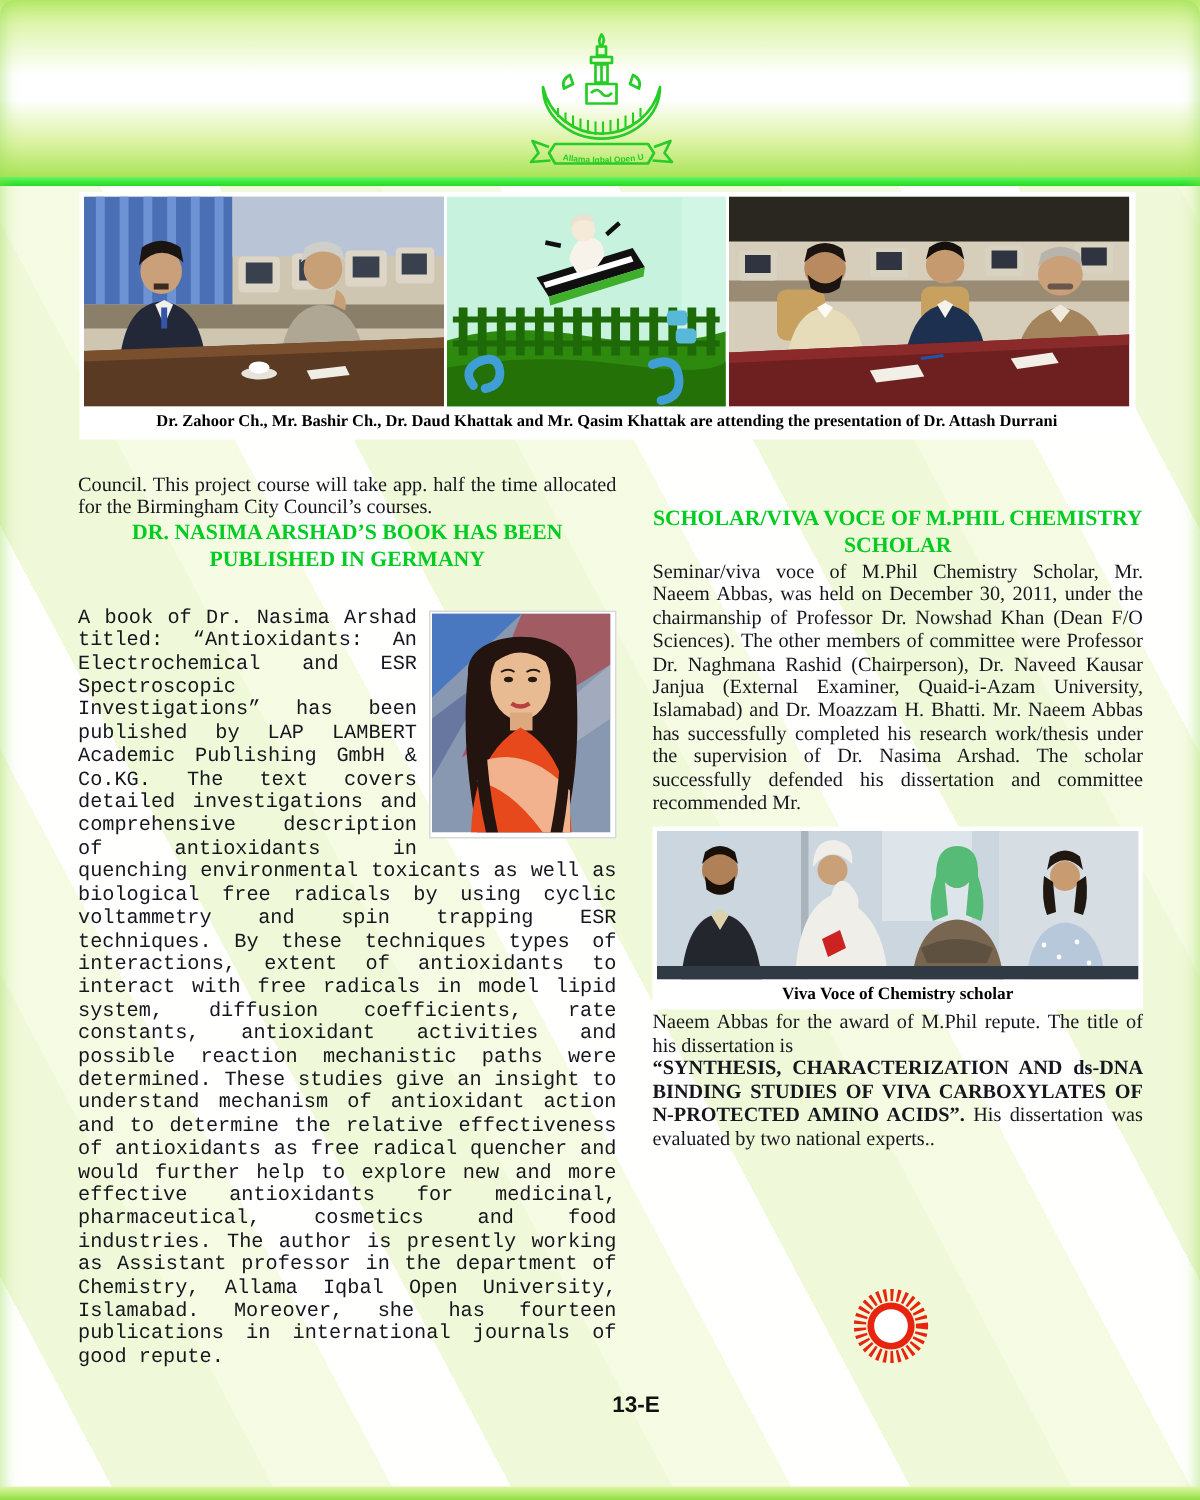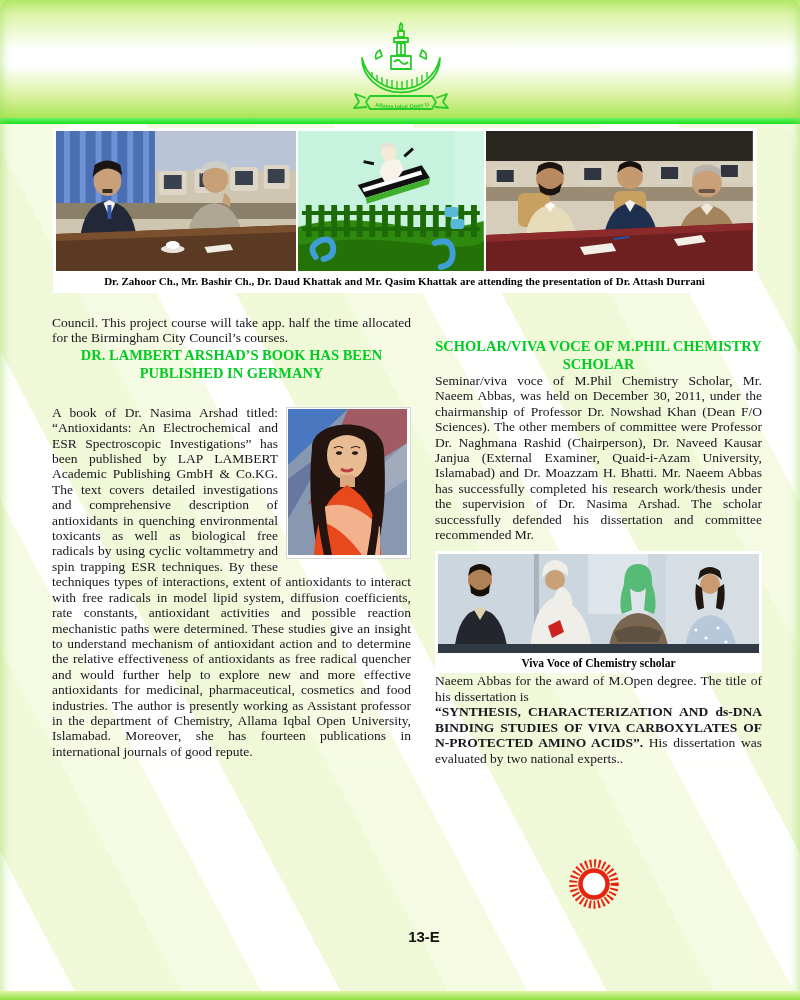--- a/index.html
+++ b/index.html
@@ -33,21 +33,21 @@
   .photo-row svg{display:block; height:140px;}
   .strip-caption{height:20px; display:flex; align-items:center; justify-content:center;
     font-weight:bold; font-size:11px; color:#000;}
   
   .col{position:absolute; text-align:justify; font-size:13.5px; line-height:15.4px;margin-top:12px;}
   .col-left{left:52px; top:303px; width:359px;}
   .col-right{left:435px; top:325px; width:327px;}
   h2.green{color:#00cc22; font-size:14.5px; line-height:18px; text-align:center;
     font-weight:bold; margin:0;}
   .lc-heading{margin-top:33px;}
-  .lc-body{margin-top:23px;}
+  .lc-body{margin-top:23px;font-family:Liberation Mono, monospace;}
   .rc-body1{margin-top:38px;}
   .portrait-float{float:right; width:121px; height:148px; margin:2px 0 3px 8px;
     background:#fff; padding:1px; border:1px solid #d8d8d8;}
   .portrait-float svg{display:block;}
   .viva-box{margin-top:9px; background:#fff; padding:3px 3px 0 3px;}
   .viva-box svg{display:block; width:321px; height:99px;}
   .viva-caption{height:20px; display:flex; align-items:center; justify-content:center;
     font-weight:bold; font-size:11.5px; color:#000;}
   .rc-body2{margin-top:7px;}
   .diss{font-weight:bold;}
@@ -235,21 +235,21 @@
         <path d="M176 108 l26 -4 l4 7 l-26 4z" fill="#f2efe6"></path>
         <path d="M120 108 l14 -2" stroke="#2255aa" stroke-width="2"></path>
       </svg>
     </div>
     <div class="strip-caption">Dr. Zahoor Ch., Mr. Bashir Ch., Dr. Daud Khattak  and Mr. Qasim Khattak are attending the presentation of Dr. Attash Durrani</div>
   </div>
 
   <div class="col col-left">
     <p style="margin:0">Council. This project course will take app. half the time allocated for the Birmingham City Council’s courses.</p>
 
-    <h2 class="green lc-heading">DR. LAMBERT ARSHAD’S BOOK HAS BEEN PUBLISHED IN GERMANY</h2>
+    <h2 class="green lc-heading">DR. NASIMA ARSHAD’S BOOK HAS BEEN PUBLISHED IN GERMANY</h2>
 
     <div class="lc-body">
       <span class="portrait-float">
         <svg viewBox="0 0 119 146" width="119" height="146">
           <rect width="119" height="146" fill="#8898b0"></rect>
           <path d="M0 0 L60 0 L0 56 Z" fill="#4a78c0"></path>
           <path d="M60 0 L119 0 L119 34 L20 96 Z" fill="#a84c50" opacity=".8"></path>
           <path d="M119 34 L119 70 L60 110 L30 110 Z" fill="#a8b0c0" opacity=".8"></path>
           <path d="M0 70 L40 40 L0 110 Z" fill="#5a6a9a" opacity=".7"></path>
 
@@ -312,21 +312,21 @@
             <circle cx="280" cy="74" r="1.6"></circle>
             <circle cx="288" cy="88" r="1.6"></circle>
             <circle cx="272" cy="94" r="1.6"></circle>
           </g>
 
         <rect x="0" y="90" width="321" height="9" fill="#303a44"></rect>
       </svg>
       <div class="viva-caption">Viva Voce of Chemistry scholar</div>
     </div>
 
-    <p class="rc-body2" style="margin:0"><span>Naeem  Abbas for the award of M.Open degree. The title of his dissertation is</span><br><span class="diss">“SYNTHESIS, CHARACTERIZATION AND ds-DNA BINDING STUDIES OF VIVA CARBOXYLATES OF N-PROTECTED AMINO ACIDS”.</span><span> His dissertation was evaluated by two national experts..</span></p>
+    <p class="rc-body2" style="margin:0"><span>Naeem  Abbas for the award of M.Phil repute. The title of his dissertation is</span><br><span class="diss">“SYNTHESIS, CHARACTERIZATION AND ds-DNA BINDING STUDIES OF VIVA CARBOXYLATES OF N-PROTECTED AMINO ACIDS”.</span><span> His dissertation was evaluated by two national experts..</span></p>
   </div>
 
   <svg class="sun" viewBox="0 0 60 60">
     <circle cx="30" cy="30" r="23" fill="none" stroke="#e8230f" stroke-width="9" stroke-dasharray="2.2 2.7"></circle>
     <circle cx="30" cy="30" r="17.5" fill="#e8230f"></circle>
     <circle cx="30" cy="30" r="12.5" fill="#ffffff"></circle>
   </svg>
 
   <div class="page-number">13-E</div>
 

